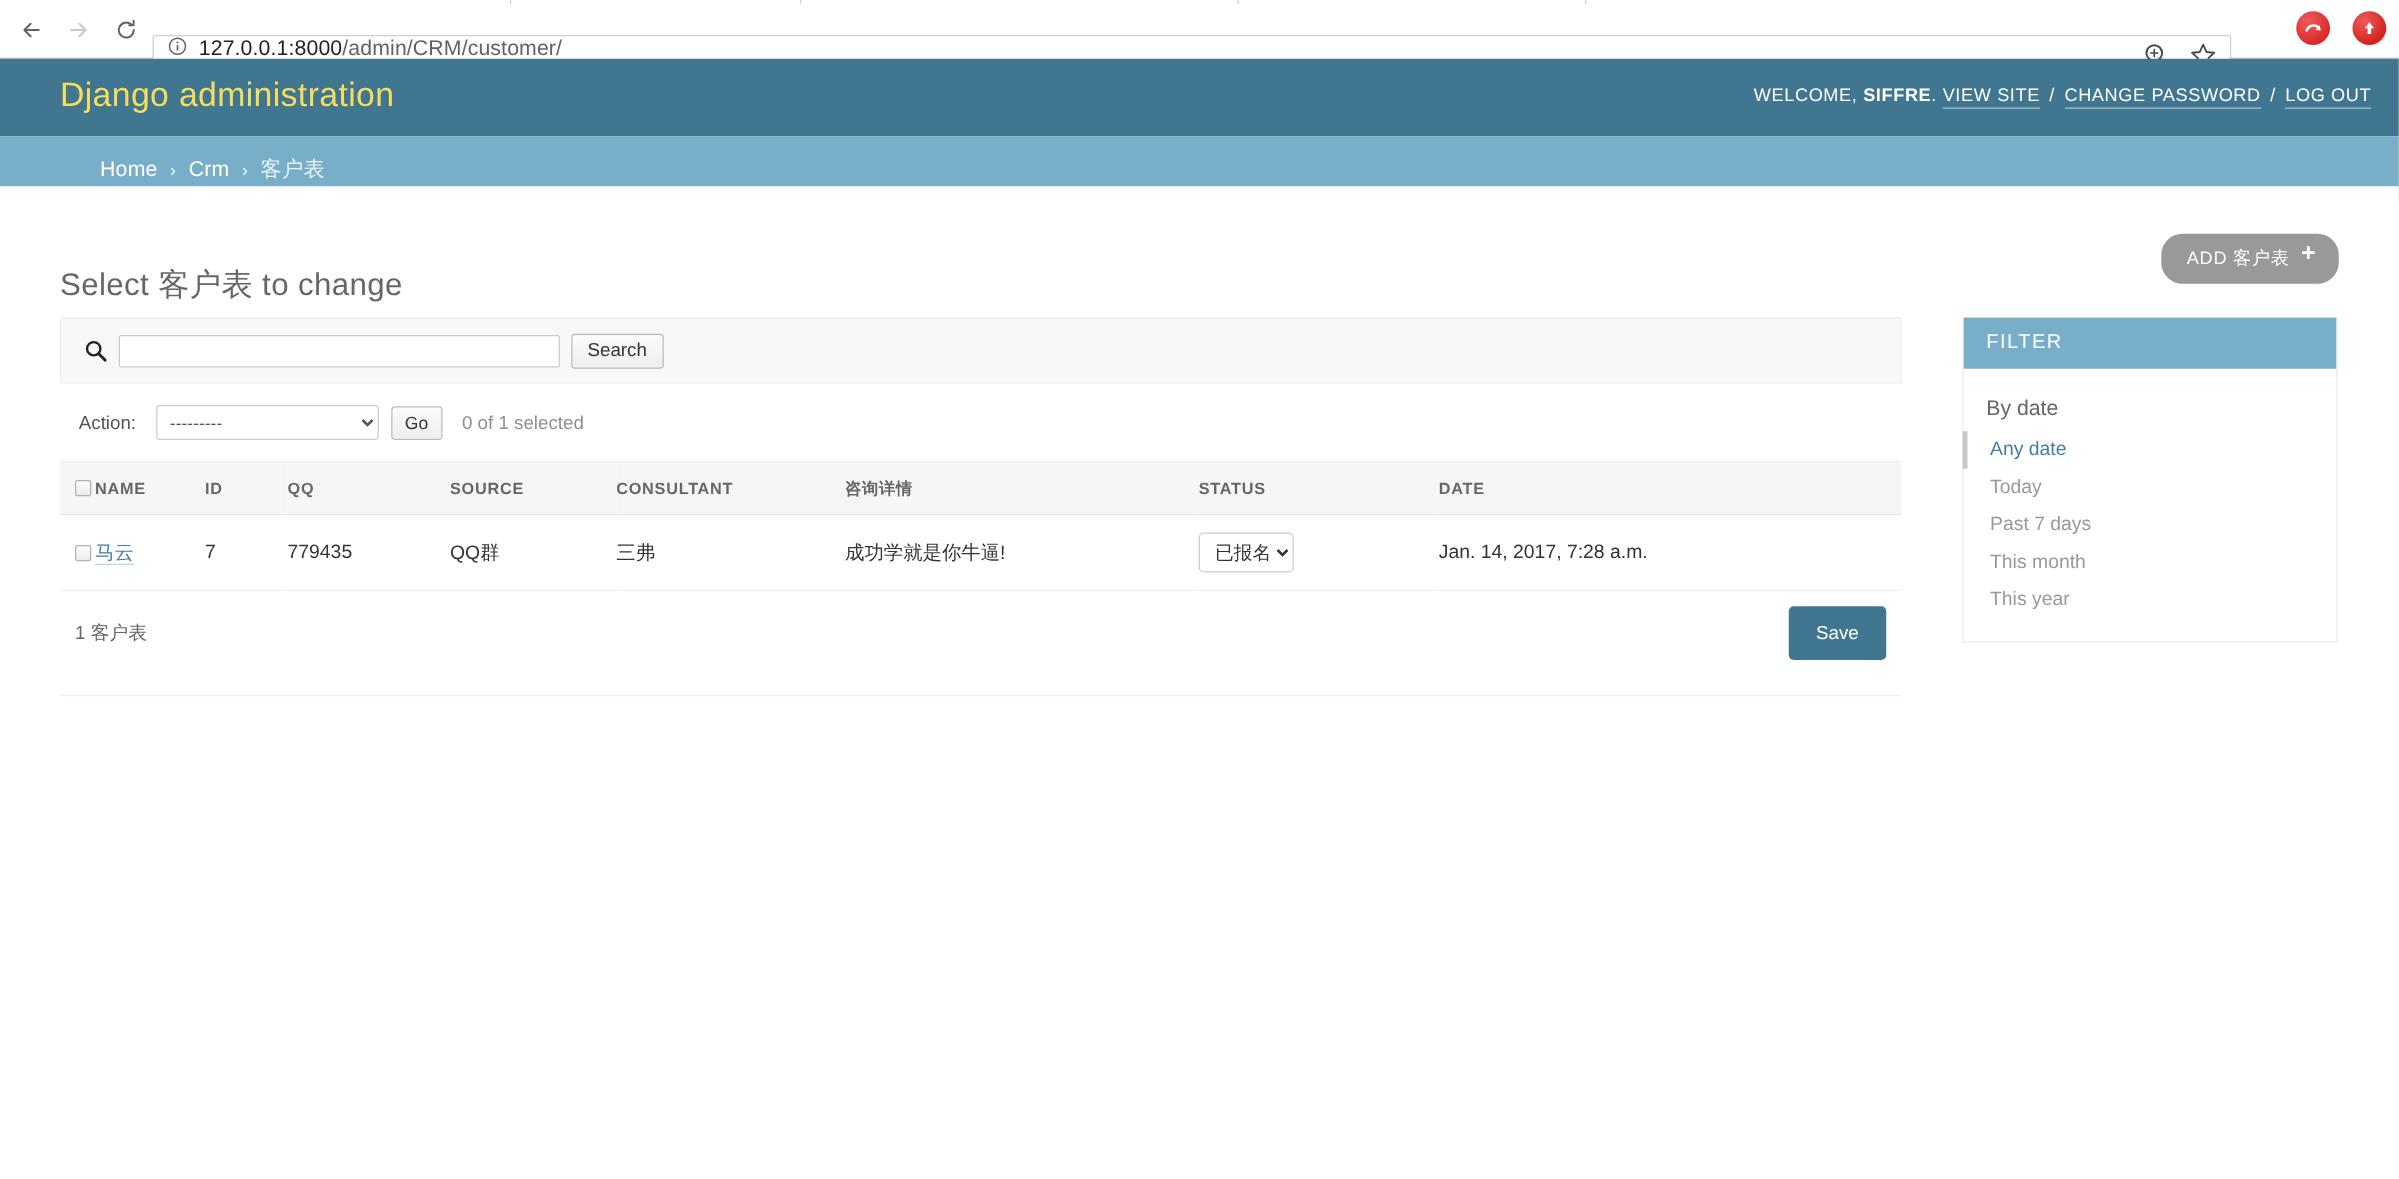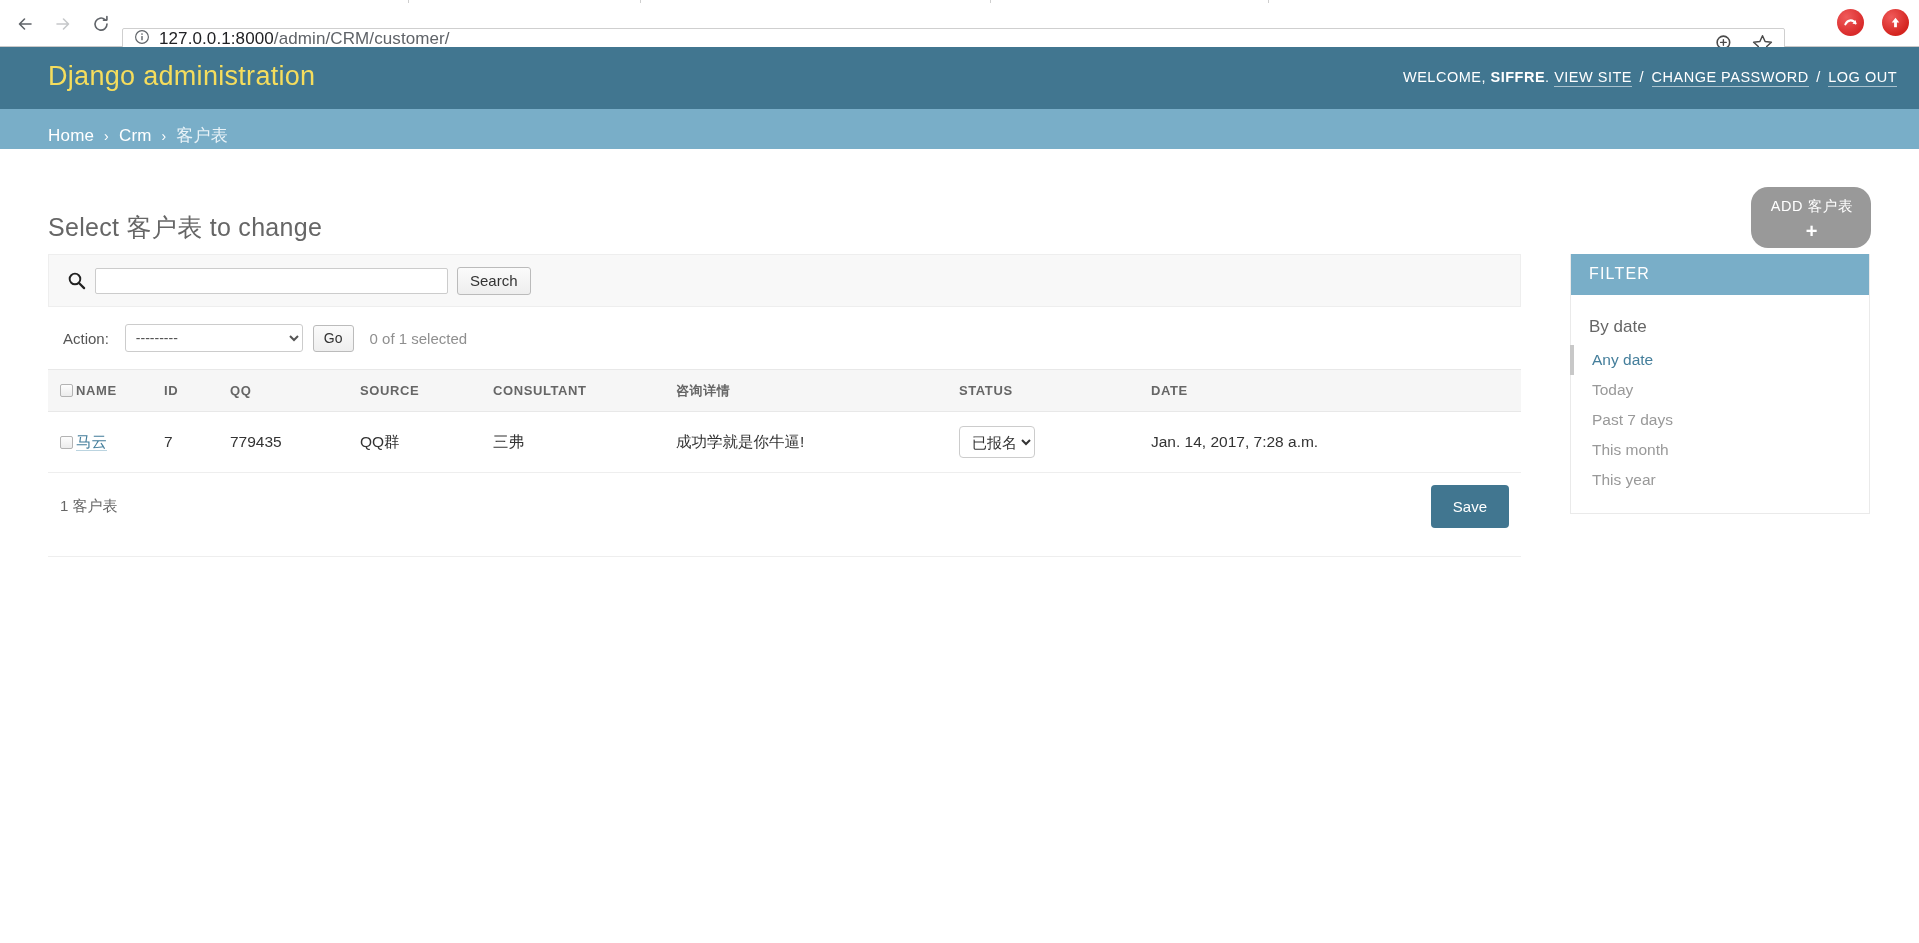--- a/index.html
+++ b/index.html
@@ -98,21 +98,21 @@
     border-bottom: 1px solid rgba(255,255,255,0.55);
     padding-bottom: 1px;
   }
   #user-tools .sep { padding: 0 3px; }
 
   
   #breadcrumbs {
     position: absolute; top: 109px; left: 0;
     width: 1919px; height: 52px;
     background: #79aec8;
-    display: flex; align-items: center;
+    display: flex; align-items: center; padding-left: 32px;
   }
   #breadcrumbs .bc-inner {
     margin-left: 48px;
     font-size: 17px;
     color: #ffffff;
     letter-spacing: 0.2px;
   }
   #breadcrumbs a { color: #ffffff; text-decoration: none; }
   #breadcrumbs .arrow { padding: 0 5px; font-size: 14px; }
   #breadcrumbs .cur { color: #e8f2f7; }
@@ -128,31 +128,30 @@
     font-size: 25px;
     color: #666666;
     font-weight: 300;
     letter-spacing: 0.3px;
     margin-top: 16px;
   }
   #addlink-wrap {
     position: absolute; right: 48px; top: 38px;
   }
   #add-button {
-    display: inline-flex; align-items: center; gap: 9px;
+    display: inline-flex; align-items: flex-start; gap: 9px;
     background: #999999;
     color: #ffffff;
     padding: 10px 18px 11px 20px;
     border-radius: 17px;
     font-size: 14.5px;
     letter-spacing: 0.6px;
     cursor: pointer;
     border: none;
     font-family: "Liberation Sans", sans-serif;
-    flex-direction: column;
   }
   #add-button .plus {
     font-size: 20px; line-height: 12px; font-weight: bold;
   }
 
   
   #changelist {
     position: absolute; left: 48px; top: 105px;
     width: 1473px;
   }

